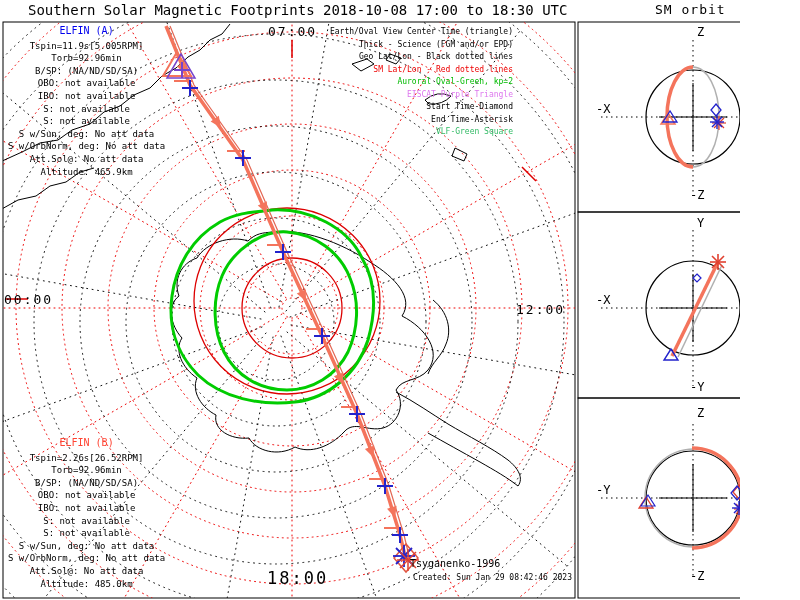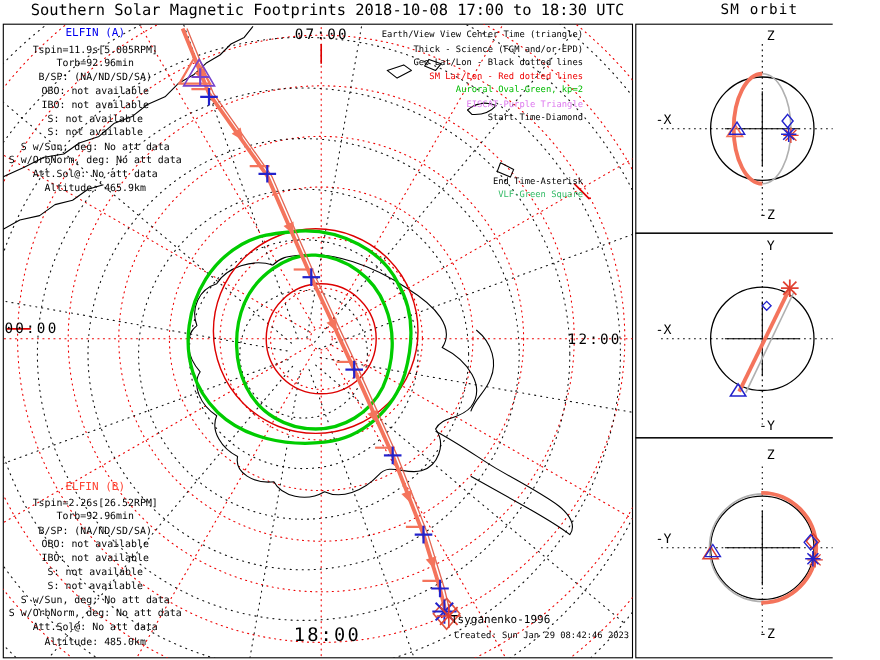--- a/index.html
+++ b/index.html
@@ -1,17 +1,17 @@
 <!DOCTYPE html>
 <html><head>
 <meta charset="utf-8">
 <style>
   html,body{margin:0;padding:0;background:#fff;}
   .stage{position:relative;width:740px;height:600px;background:#fff;overflow:hidden;
-         font-family:"DejaVu Sans Mono","Liberation Mono",monospace;color:#000;padding-left:17px;}
+         font-family:"DejaVu Sans Mono","Liberation Mono",monospace;color:#000;}
   .stage svg{position:absolute;left:0;top:0;}
   .t{position:absolute;white-space:pre;line-height:1.1;}
   .legend{position:absolute;right:227px;top:26px;text-align:right;font-size:8px;line-height:12.5px;}
   .elfin{position:absolute;left:8px;font-size:9px;line-height:12.6px;text-align:center;}
   .elfin .etitle{font-size:10px;margin-bottom:2px;}
   .axlab{font-size:12px;}
 </style>
 </head>
 <body>
 
@@ -255,28 +255,28 @@
 </svg>
 
 <div class="t" style="left:28px;top:3px;font-size:14px;">Southern Solar Magnetic Footprints 2018-10-08 17:00 to 18:30 UTC</div>
 
 <div class="t" style="left:268px;top:25px;font-size:13px;letter-spacing:2px;">07:00</div>
 <div class="t" style="left:4px;top:293px;font-size:13px;letter-spacing:2px;">00:00</div>
 <div class="t" style="left:516px;top:303px;font-size:13px;letter-spacing:2px;">12:00</div>
 <div class="t" style="left:267px;top:569px;font-size:17px;letter-spacing:2px;">18:00</div>
 
 <div class="legend">
-  <div style="color: rgb(0, 0, 0);">Earth/View View Center Time (triangle)</div>
+  <div style="color: rgb(0, 0, 0);">Earth/Oval View Center Time (triangle)</div>
   <div style="color: rgb(0, 0, 0);">Thick - Science (FGM and/or EPD)</div>
   <div style="color: rgb(0, 0, 0);">Geo Lat/Lon - Black dotted lines</div>
   <div style="color: rgb(238, 0, 0);">SM Lat/Lon - Red dotted lines</div>
   <div style="color: rgb(0, 187, 0);">Auroral Oval-Green, kp=2</div>
   <div style="color: rgb(221, 119, 238);">EISCAT-Purple Triangle</div>
   <div style="color: rgb(0, 0, 0);">Start Time-Diamond</div>
-  <div style="color: rgb(0, 0, 0); margin-top: 45px;">End Time-Asterisk</div>
+  <div style="color: rgb(0, 0, 0);">End Time-Asterisk</div>
   <div style="color: rgb(51, 187, 102);">VLF-Green Square</div>
 </div>
 
 <div class="elfin" style="top:25px;">
   <div class="etitle" style="color: rgb(0, 0, 238);">ELFIN (A)</div>
   <div>Tspin=11.9s[5.005RPM]</div>
   <div>Torb=92.96min</div>
   <div>B/SP: (NA/ND/SD/SA)</div>
   <div>OBO: not available</div>
   <div>IBO: not available</div>

